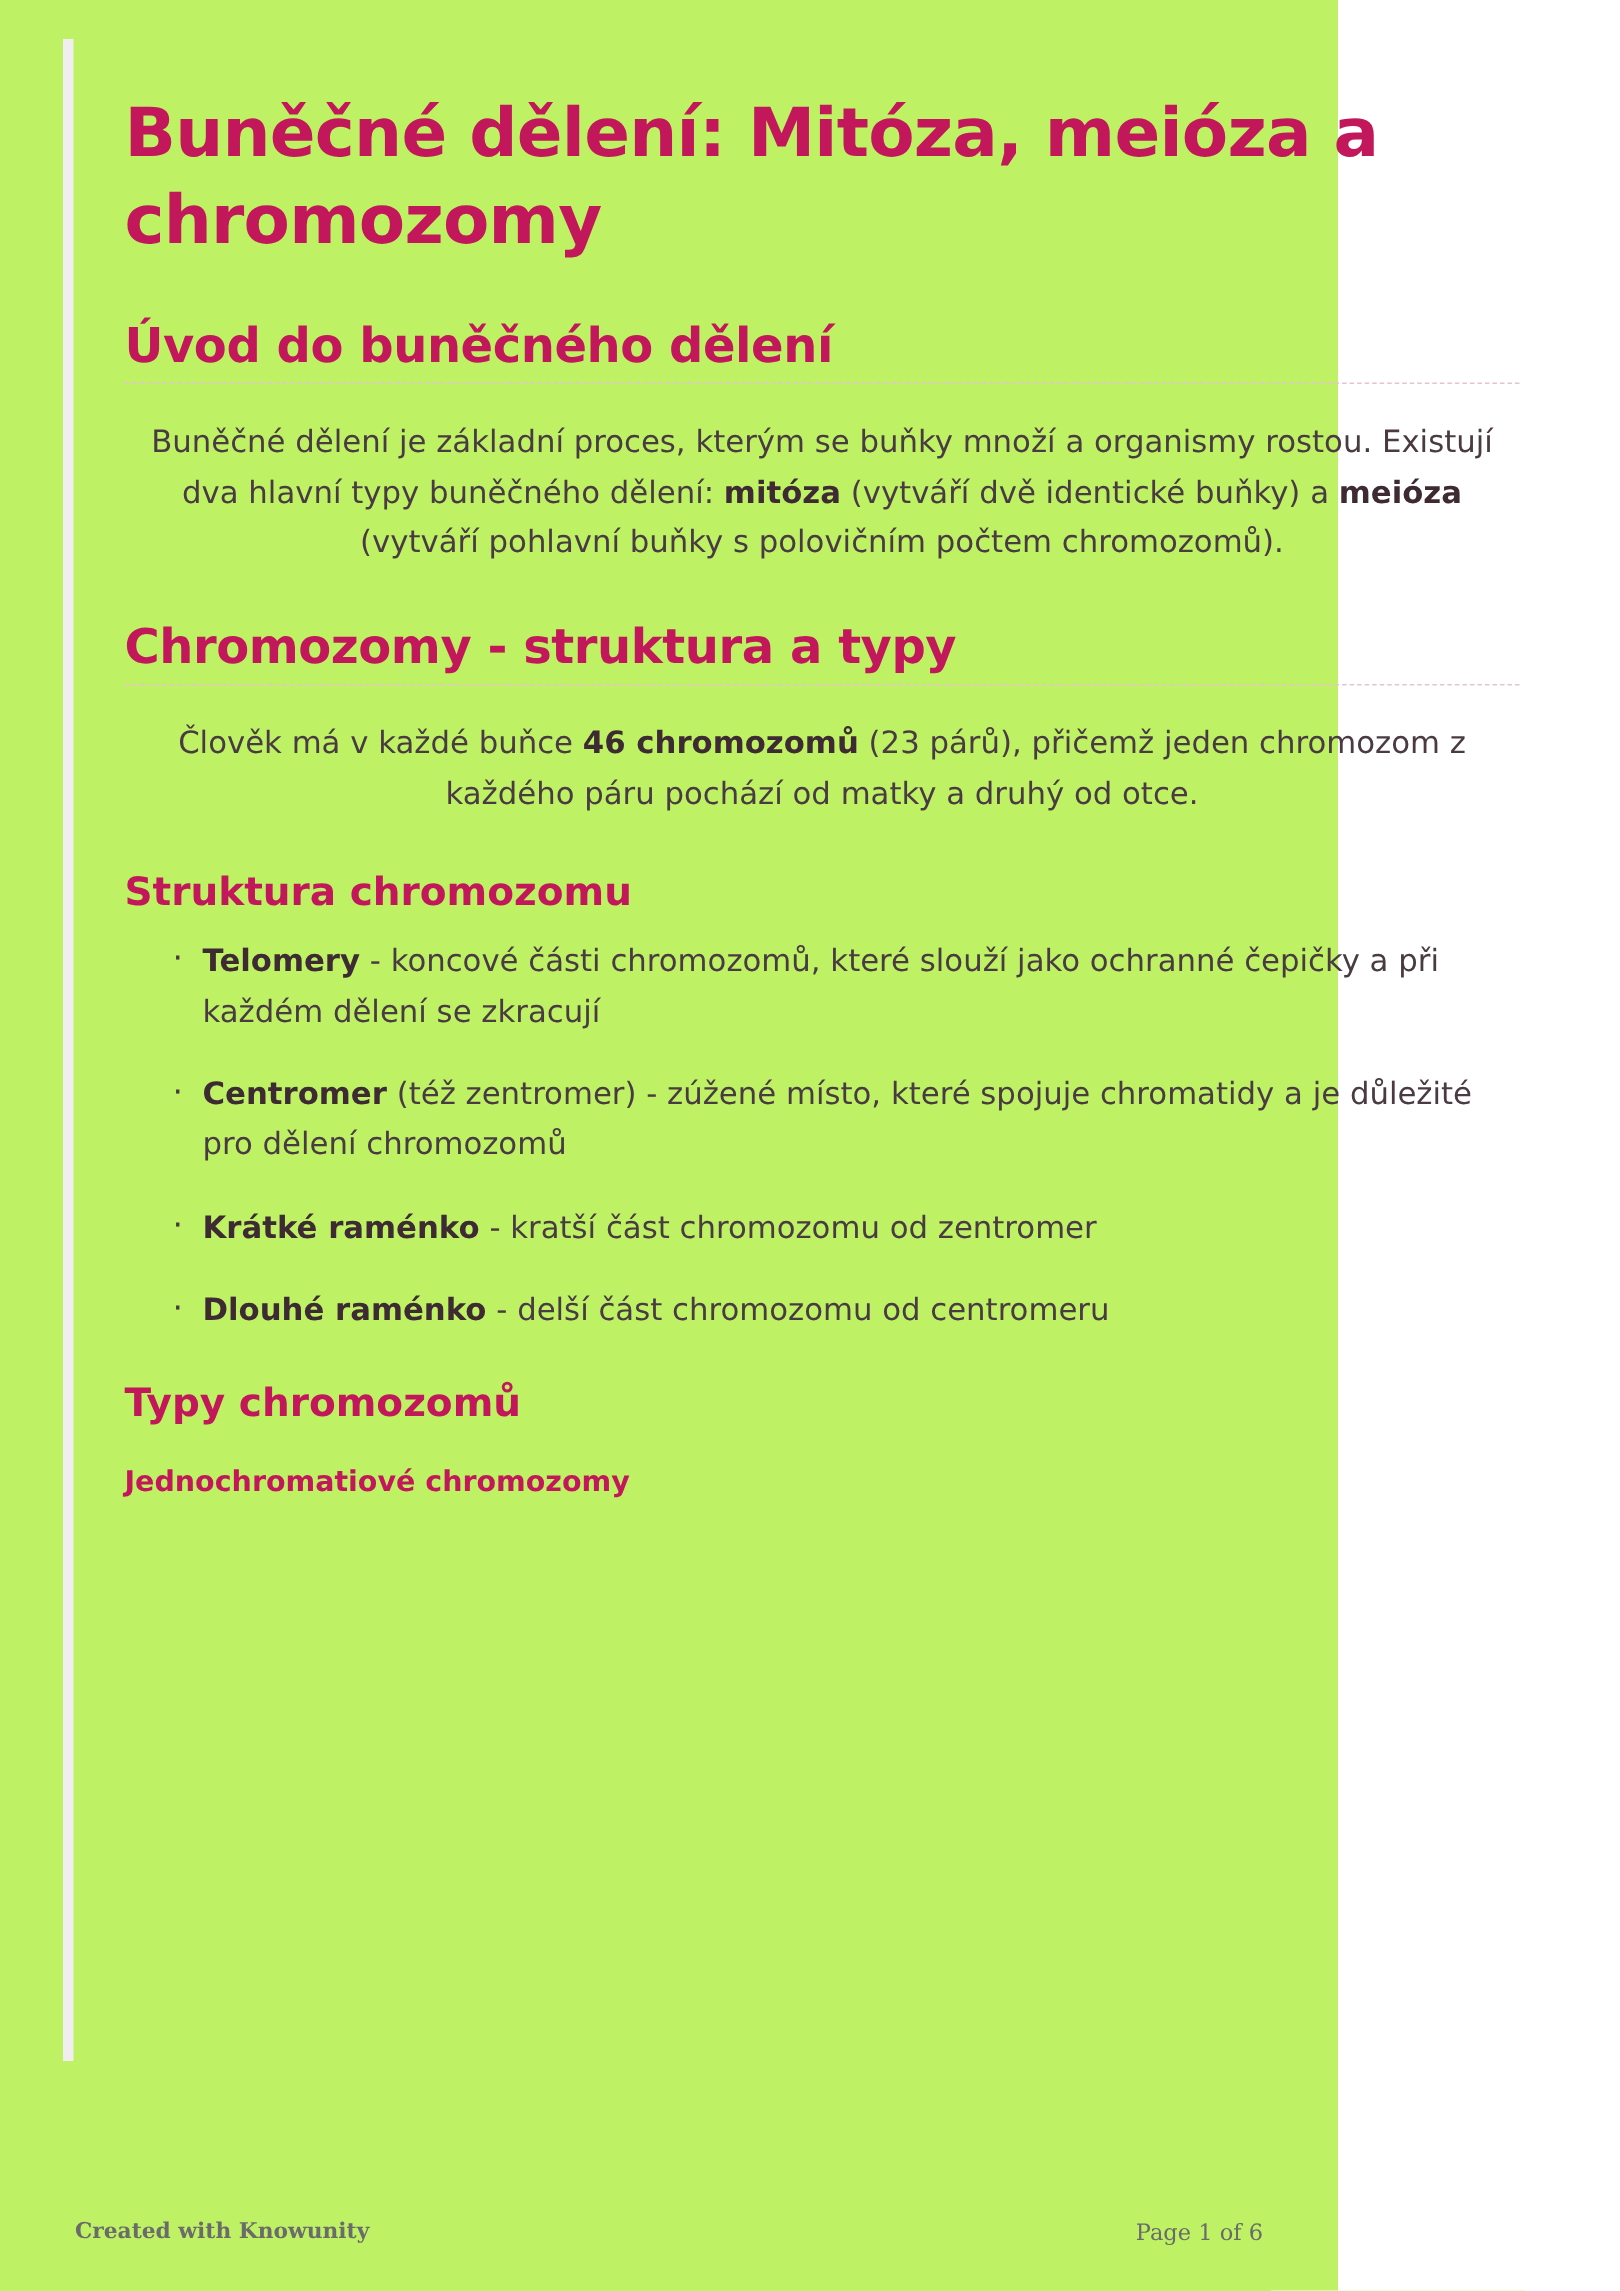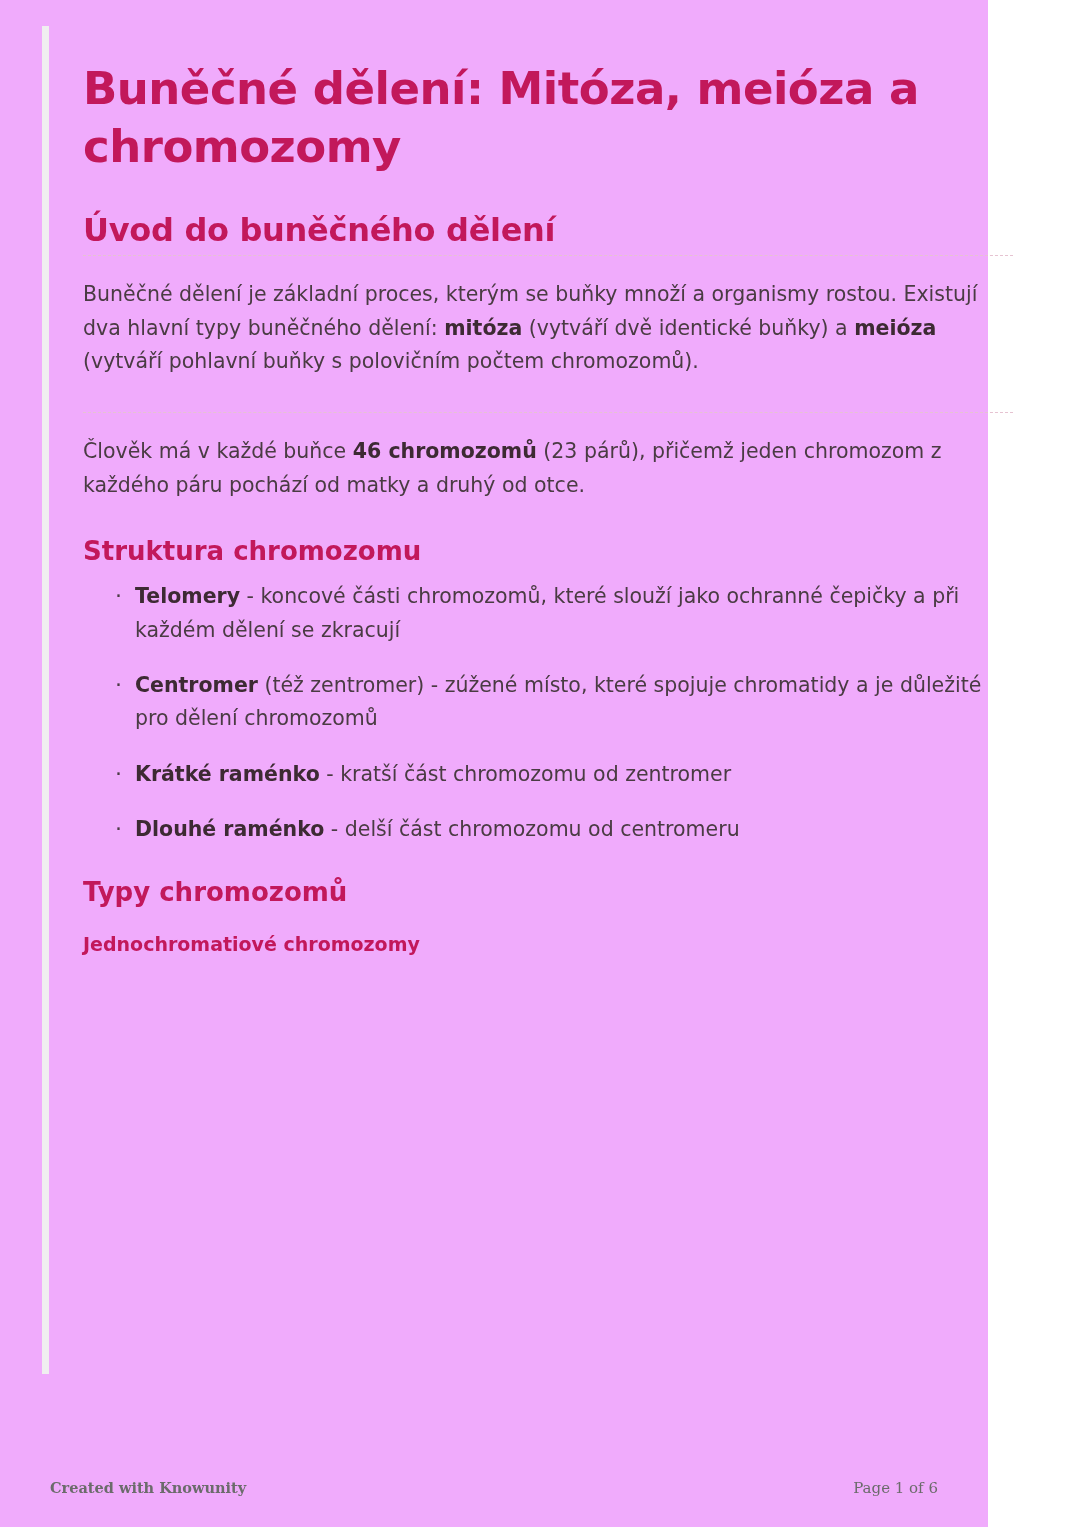--- a/index.html
+++ b/index.html
@@ -10,24 +10,24 @@
   body {
     width: 1080px;
     height: 1527px;
     font-family: "DejaVu Sans", sans-serif;
     color: #3b2b33;
     position: relative;
     overflow: hidden;
   }
   .page {
     position: relative;
-    width: 988px;
+    width: 892px;
     height: 1527px;
     box-sizing: border-box;
-    background: #f0abfc;
+    background: #bef264;
   }
   
   .left-rail {
     position: absolute;
     left: 42px;
     top: 26px;
     width: 7px;
     height: 1348px;
     background: #f0eef0;
   }
@@ -68,20 +68,21 @@
     border-top: 1.5px dashed #e6c3d1;
     margin: 0 0 22px 0;
     width: 100%;
   }
 
   p.body-text {
     font-size: 20.5px;
     line-height: 1.63;
     color: #4a3b43;
     margin: 0 0 34px 0;
+    text-align: center;
   }
   p.body-text b, .b {
     font-weight: 700;
     color: #3d2a33;
   }
 
   h3.sub-head {
     font-size: 26px;
     font-weight: 700;
     color: #c2185b;
@@ -162,20 +163,21 @@
 
   <div class="content">
 
     <h1 class="doc-title">Buněčné dělení: Mitóza, meióza a chromozomy</h1>
 
 
     <h2 class="section-title">Úvod do buněčného dělení</h2>
     <hr class="rule">
     <p class="body-text"><span>Buněčné dělení je základní proces, kterým se buňky množí a organismy rostou. Existují dva hlavní typy buněčného dělení: </span><span class="b">mitóza</span><span> (vytváří dvě identické buňky) a </span><span class="b">meióza</span><span> (vytváří pohlavní buňky s polovičním počtem chromozomů).</span></p>
 
+    <h2 class="section-title">Chromozomy - struktura a typy</h2>
     <hr class="rule">
     <p class="body-text"><span>Člověk má v každé buňce </span><span class="b">46 chromozomů</span><span> (23 párů), přičemž jeden chromozom z každého páru pochází od matky a druhý od otce.</span></p>
 
     <h3 class="sub-head">Struktura chromozomu</h3>
 
     <ul class="bullets">
       <li><span class="term">Telomery</span><span> - koncové části chromozomů, které slouží jako ochranné čepičky a při každém dělení se zkracují</span></li>
       <li><span class="term">Centromer</span><span> (též zentromer) - zúžené místo, které spojuje chromatidy a je důležité pro dělení chromozomů</span></li>
       <li><span class="term">Krátké raménko</span><span> - kratší část chromozomu od zentromer</span></li>
       <li><span class="term">Dlouhé raménko</span><span> - delší část chromozomu od centromeru</span></li>

